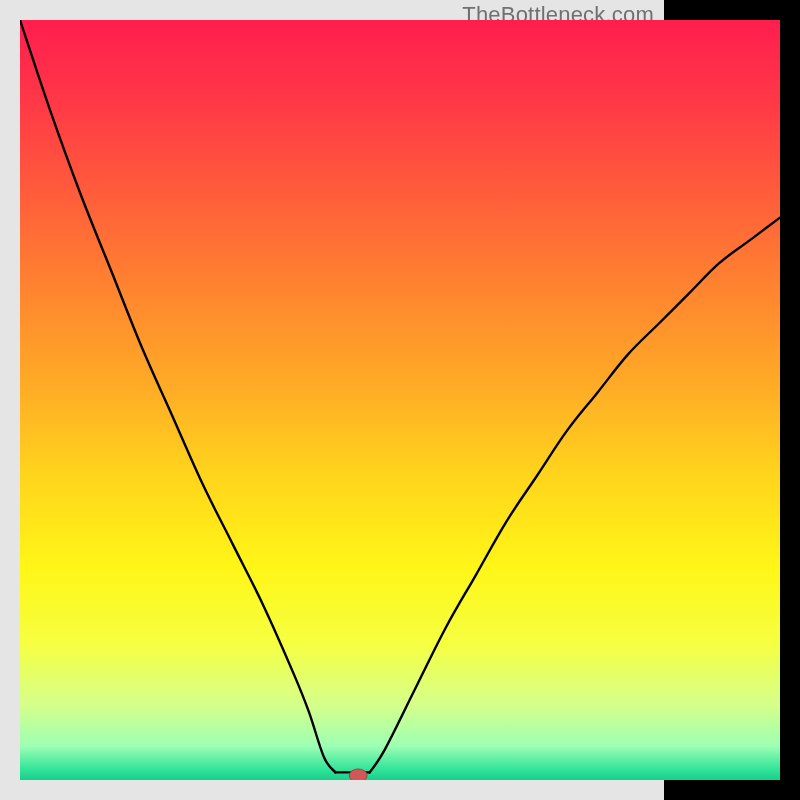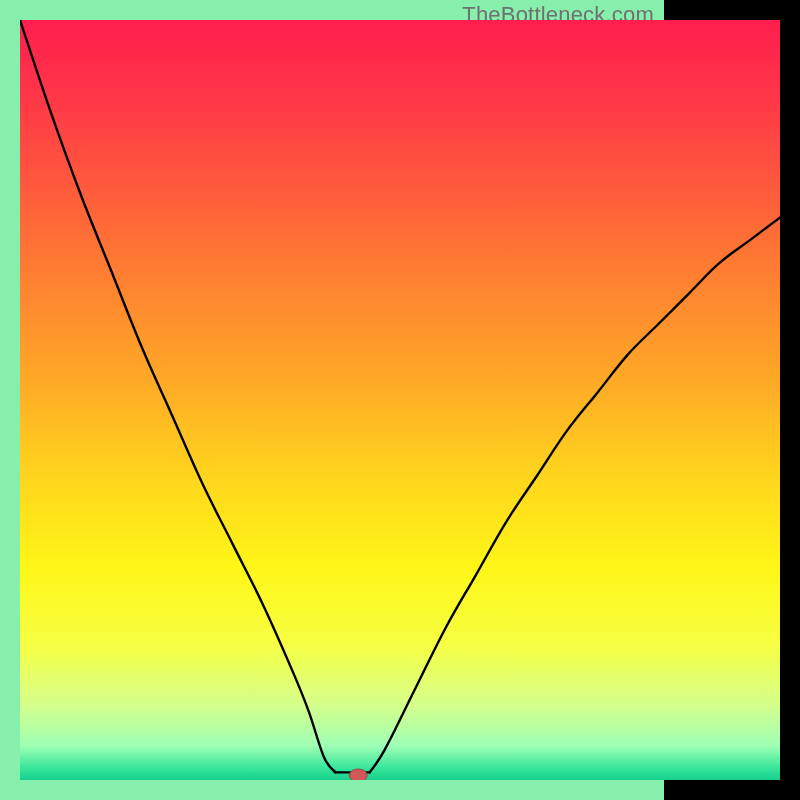--- a/index.html
+++ b/index.html
@@ -8,21 +8,21 @@
     width: 800px;
     height: 800px;
     overflow: hidden;
     background: #000;
     font-family: Arial, Helvetica, sans-serif;
   }
   .frame {
     position: relative;
     width: 664px;
     height: 800px;
-    background: #86efac;
+    background: #e5e5e5;
     text-decoration: underline;
   }
   .plot-area {
     position: absolute;
     left: 20px;
     top: 20px;
     width: 760px;
     height: 760px;
     
   }

